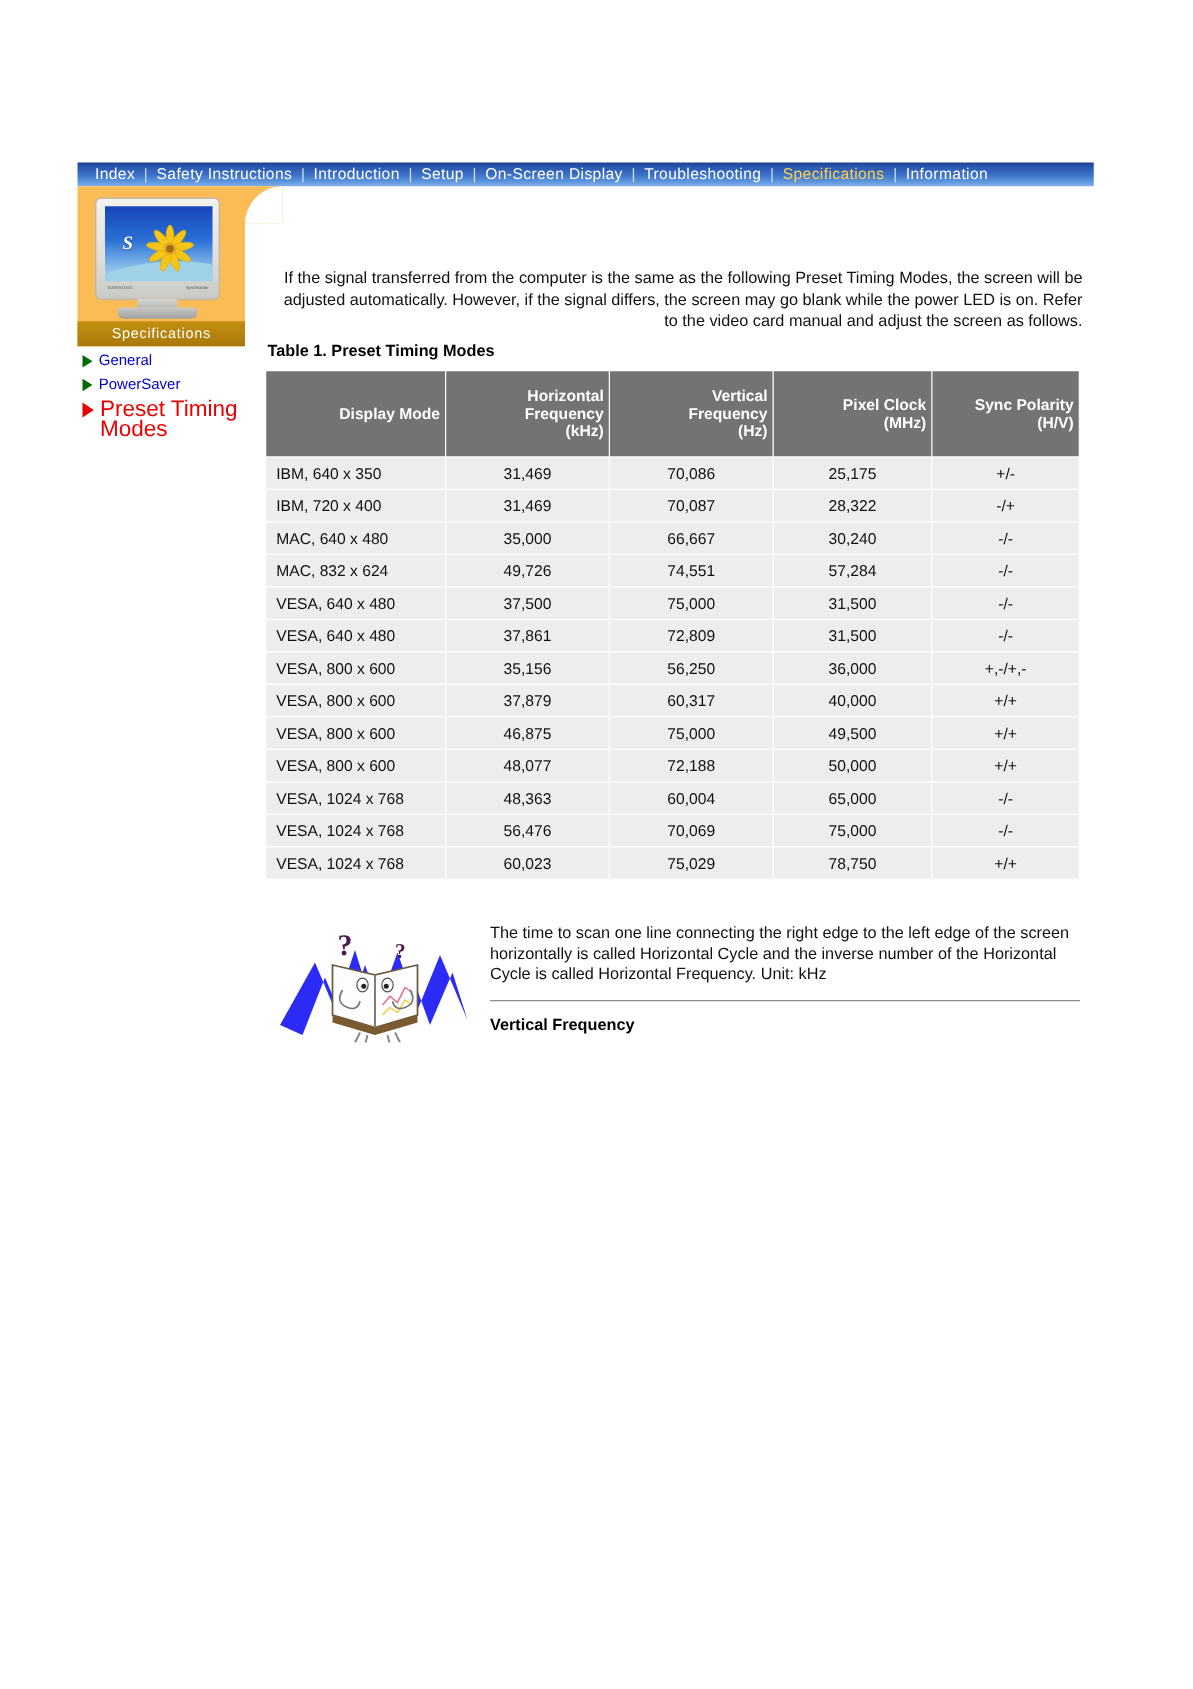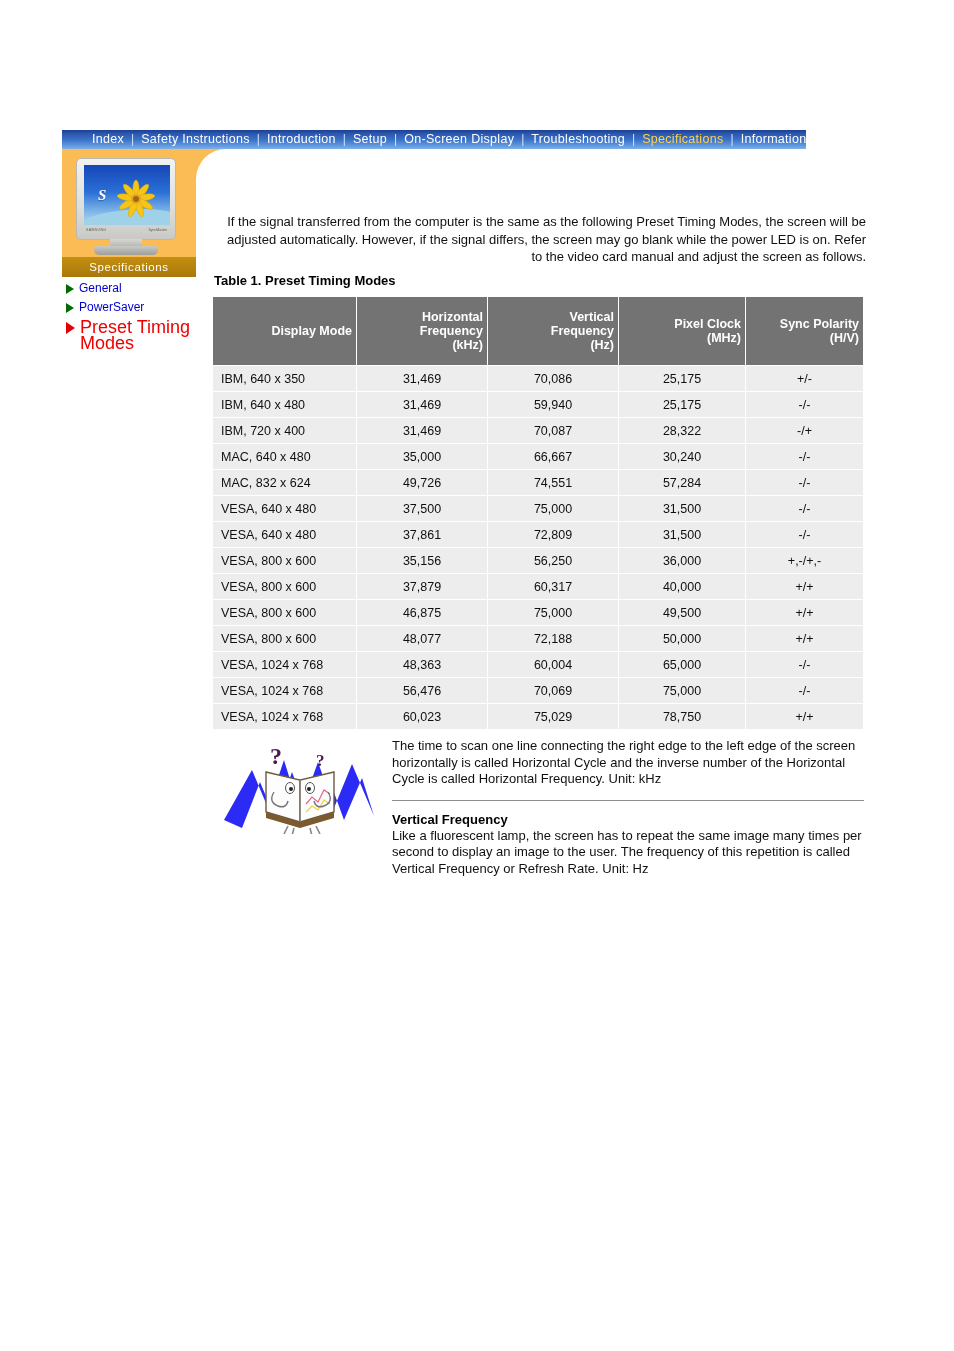--- a/index.html
+++ b/index.html
@@ -14,28 +14,28 @@
     font-family: "Liberation Sans", sans-serif;
     color: #000;
     overflow: hidden;
   }
 
   
   #navbar {
     position: absolute;
     left: 62px;
     top: 130px;
-    width: 744px;
+    width: 813px;
     height: 19px;
     background: linear-gradient(to bottom, #1b3f94 0%, #2a56ad 18%, #3c72c8 52%, #5d95dd 80%, #7fb0e8 100%);
     display: flex;
     align-items: flex-start;
     justify-content: flex-start;
     box-sizing: border-box;
-    padding-left: 24px;
+    padding-left: 8px;
   }
   #navbar .nav-item {
     color: #ffffff;
     font-size: 12.5px;
     letter-spacing: 0.3px;
     white-space: nowrap;
     font-family: "Liberation Sans", sans-serif;
     padding: 0 6px;
     text-decoration: none;
     line-height: 19px;
@@ -386,27 +386,20 @@
   </thead>
   <tbody>
       <tr>
         <td class="mode">IBM, 640 x 350</td>
         <td class="num">31,469</td>
         <td class="num">70,086</td>
         <td class="num">25,175</td>
         <td class="pol">+/-</td>
       </tr>
       <tr>
-        <td class="mode">IBM, 640 x 480</td>
-        <td class="num">31,469</td>
-        <td class="num">59,940</td>
-        <td class="num">25,175</td>
-        <td class="pol">-/-</td>
-      </tr>
-      <tr>
         <td class="mode">IBM, 720 x 400</td>
         <td class="num">31,469</td>
         <td class="num">70,087</td>
         <td class="num">28,322</td>
         <td class="pol">-/+</td>
       </tr>
       <tr>
         <td class="mode">MAC, 640 x 480</td>
         <td class="num">35,000</td>
         <td class="num">66,667</td>
@@ -509,14 +502,13 @@
   <path d="M66 84 l-4 8 M72 86 l-2 8 M88 86 l2 8 M94 84 l4 8" stroke="#888" stroke-width="1.6" fill="none"></path>
 
   <text x="48" y="22" font-family="Liberation Serif, serif" font-size="24" font-weight="bold" fill="#4c1a4c">?</text>
   <text x="94" y="24" font-family="Liberation Serif, serif" font-size="17" font-weight="bold" fill="#4c1a4c">?</text>
 </svg>
 
 <div id="notes">
   <p class="note-body">The time to scan one line connecting the right edge to the left edge of the screen horizontally is called Horizontal Cycle and the inverse number of the Horizontal Cycle is called Horizontal Frequency. Unit: kHz</p>
   <hr class="divider">
   <p class="note-title">Vertical Frequency</p>
-  <p class="note-body">Like a fluorescent lamp, the screen has to repeat the same image many times per second to display an image to the user. The frequency of this repetition is called Vertical Frequency or Refresh Rate. Unit: Hz</p>
 </div>
 
 </body></html>

